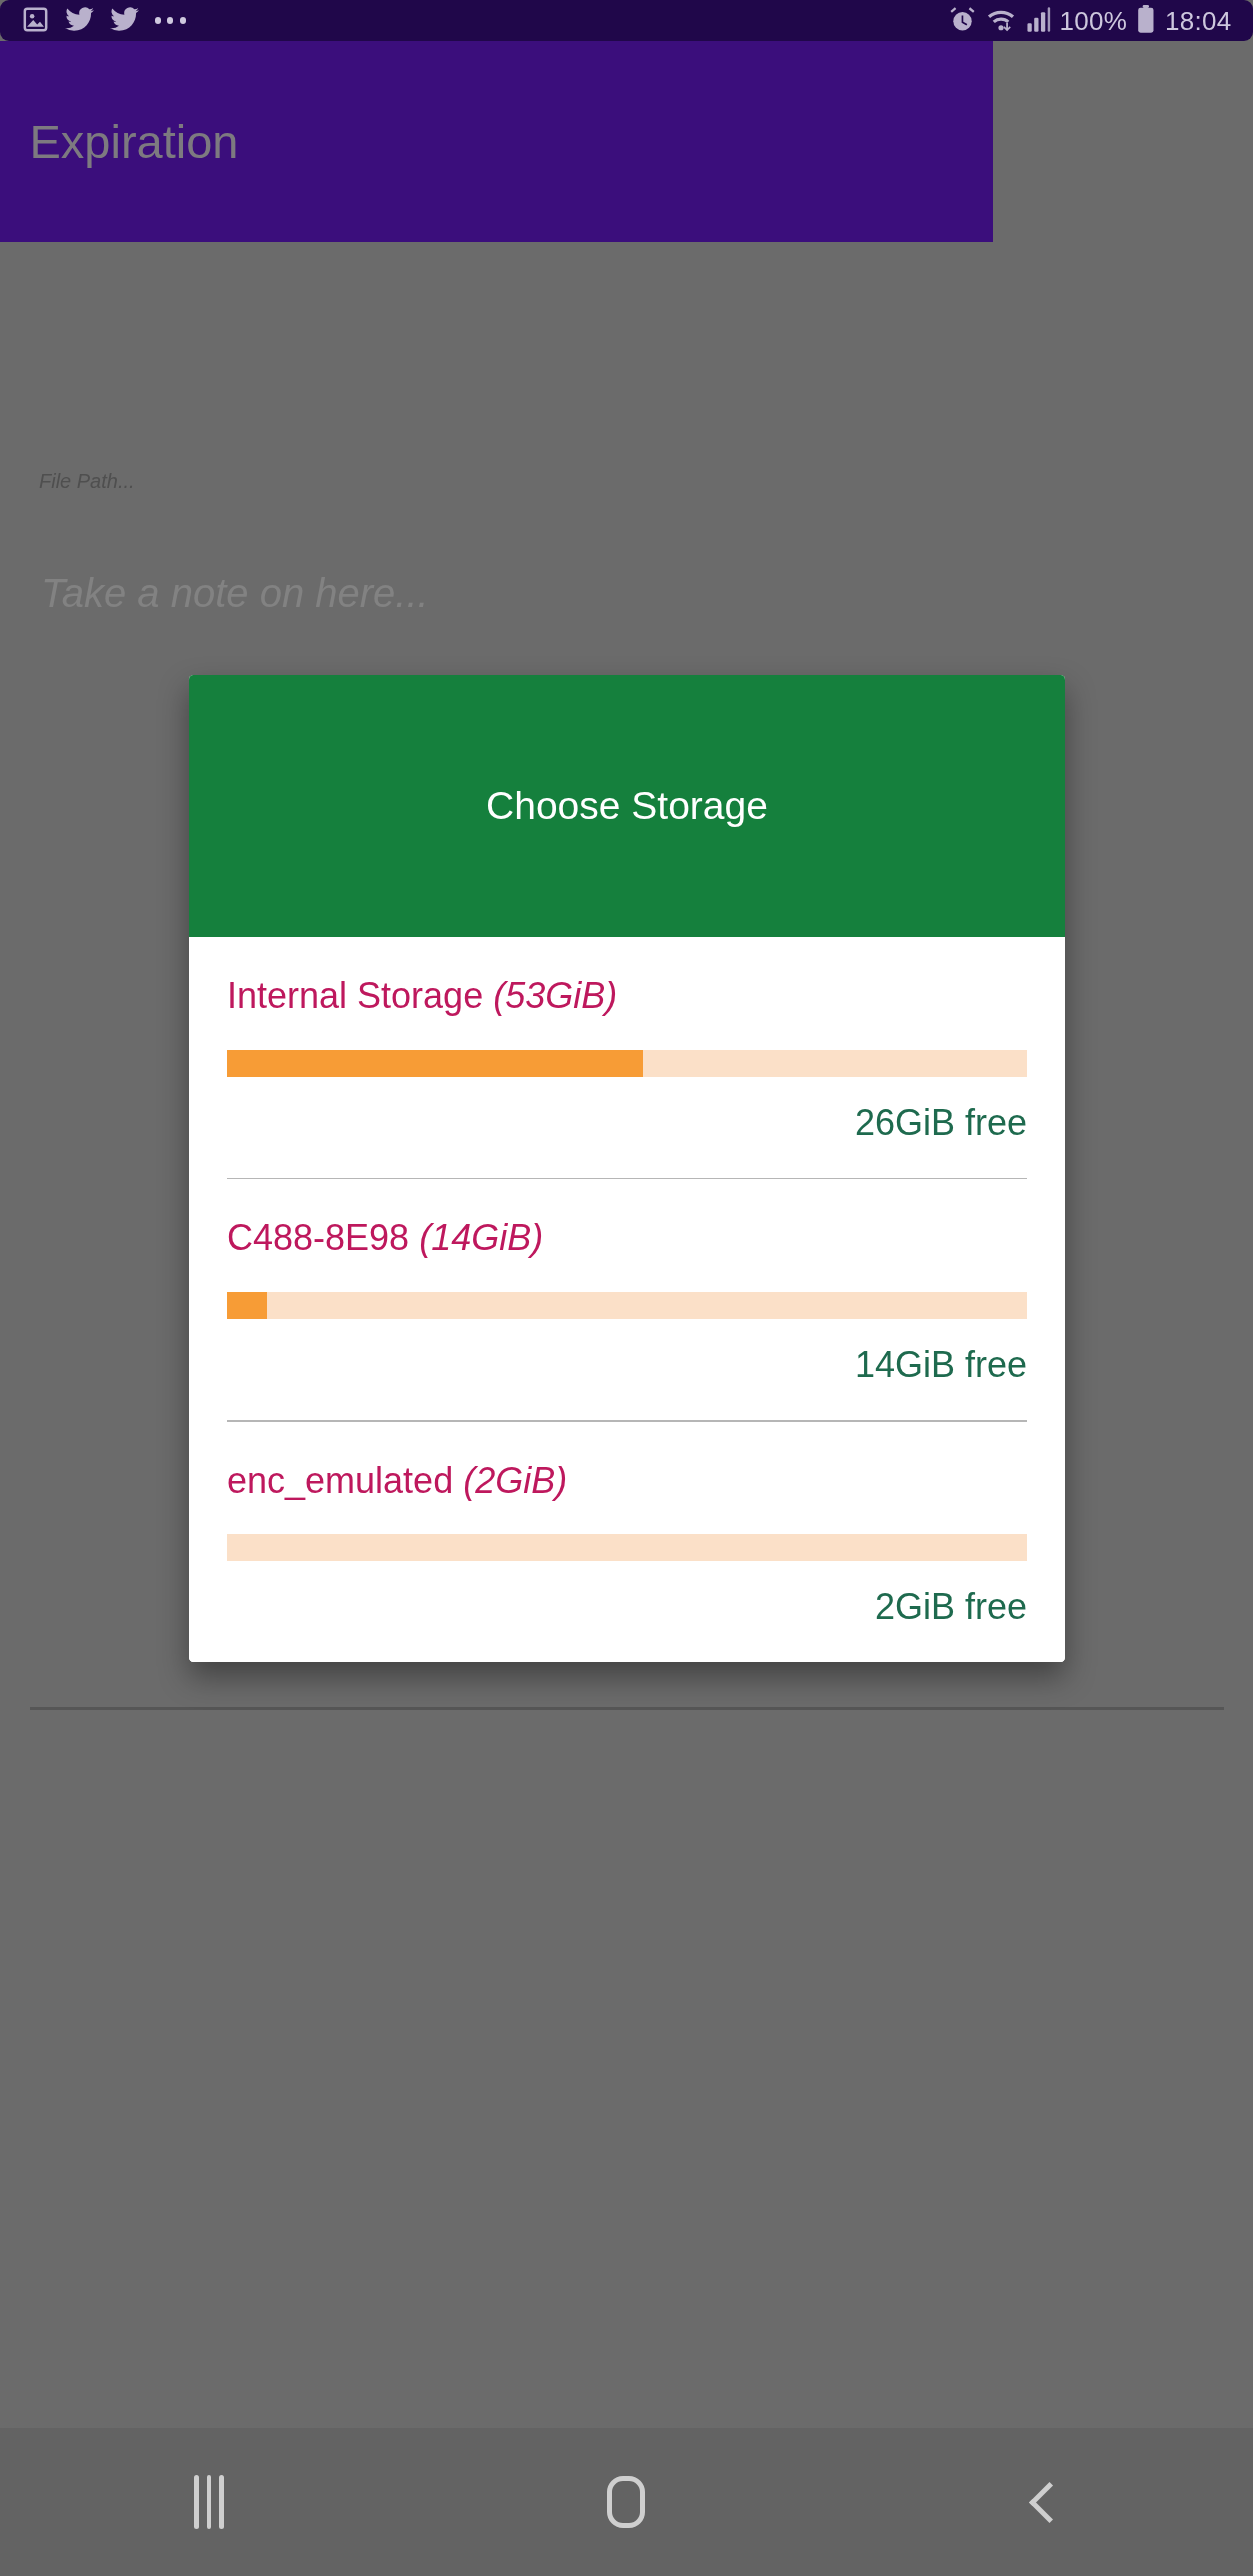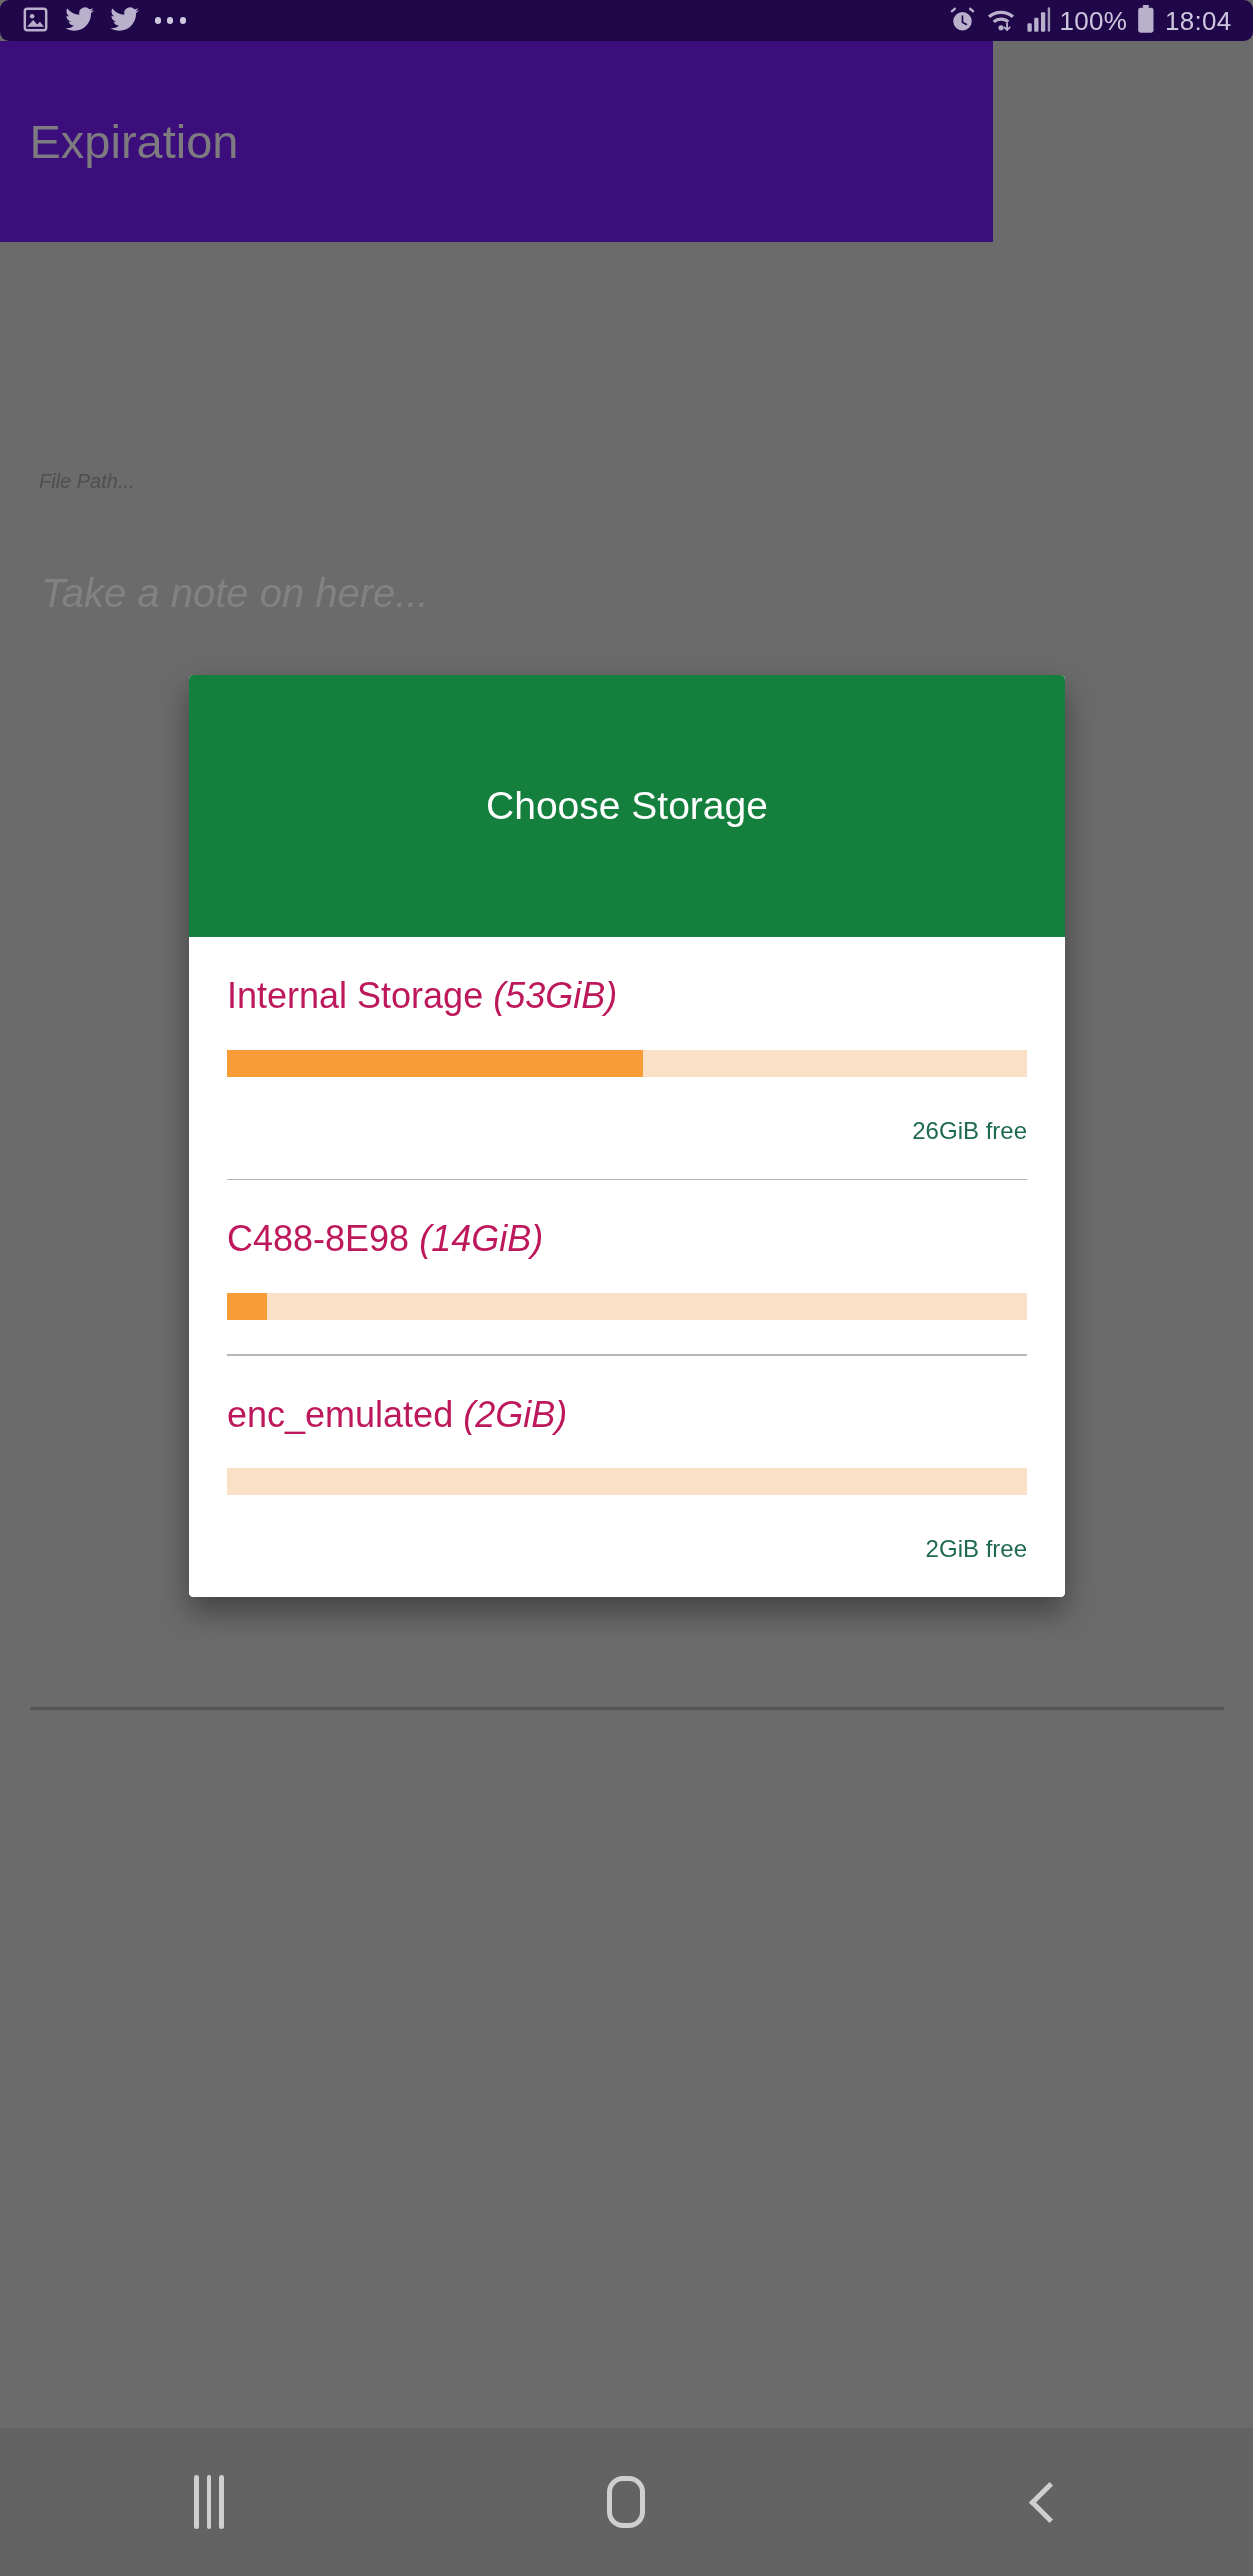--- a/index.html
+++ b/index.html
@@ -153,23 +153,23 @@
     width: 100%;
     background: #fbe0c8;
     position: relative;
     overflow: hidden;
   }
   .progress-fill {
     position: absolute; left: 0; top: 0; bottom: 0;
     background: #f79c36;
   }
   .item-free {
-    margin-top: 40px;
+    margin-top: 25px;
     text-align: right;
-    font-size: 24px;
+    font-size: 36px;
     color: #1e6a4e;
   }
 </style>
 </head>
 <body>
 
 <div id="screen">
 
   <div id="status-bar">
     <div id="status-left">
@@ -286,20 +286,21 @@
       <div class="storage-item">
         <div class="item-sep"></div>
         <div class="item-inner">
           <div class="item-name">
             <span>C488-8E98</span>
             <em>(14GiB)</em>
           </div>
           <div class="progress-track">
             <div class="progress-fill" style="width: 5%;"></div>
           </div>
+          <div class="item-free">14GiB free</div>
         </div>
       </div>
 
       <div class="storage-item">
         <div class="item-sep"></div>
         <div class="item-inner">
           <div class="item-name">
             <span>enc_emulated</span>
             <em>(2GiB)</em>
           </div>

